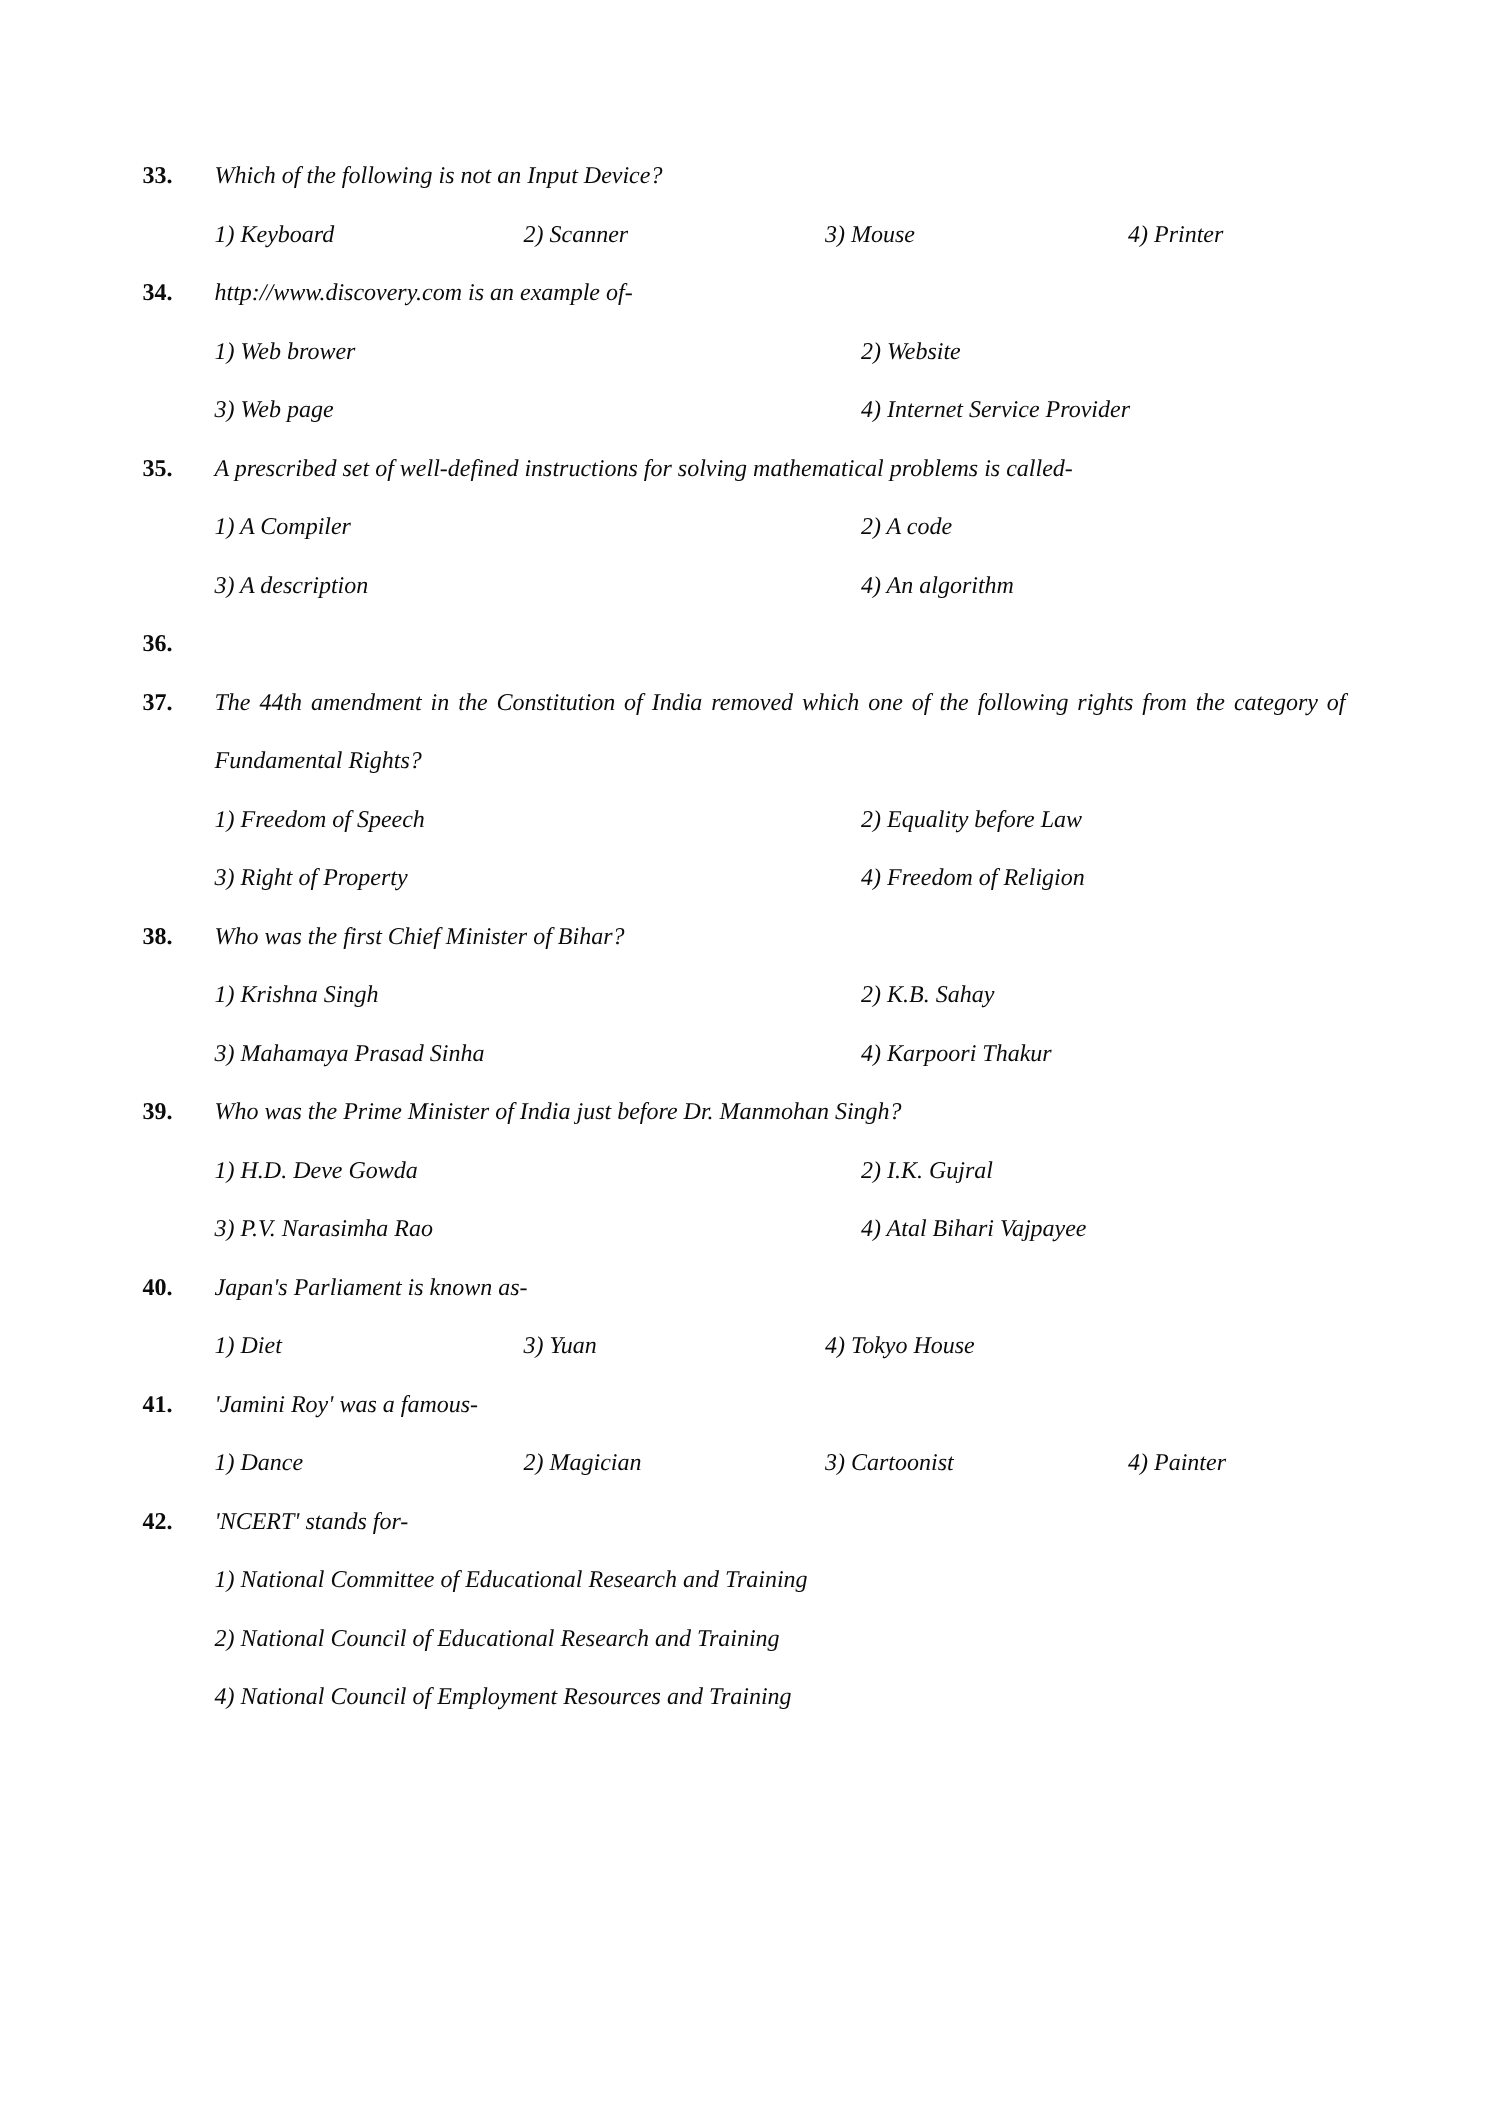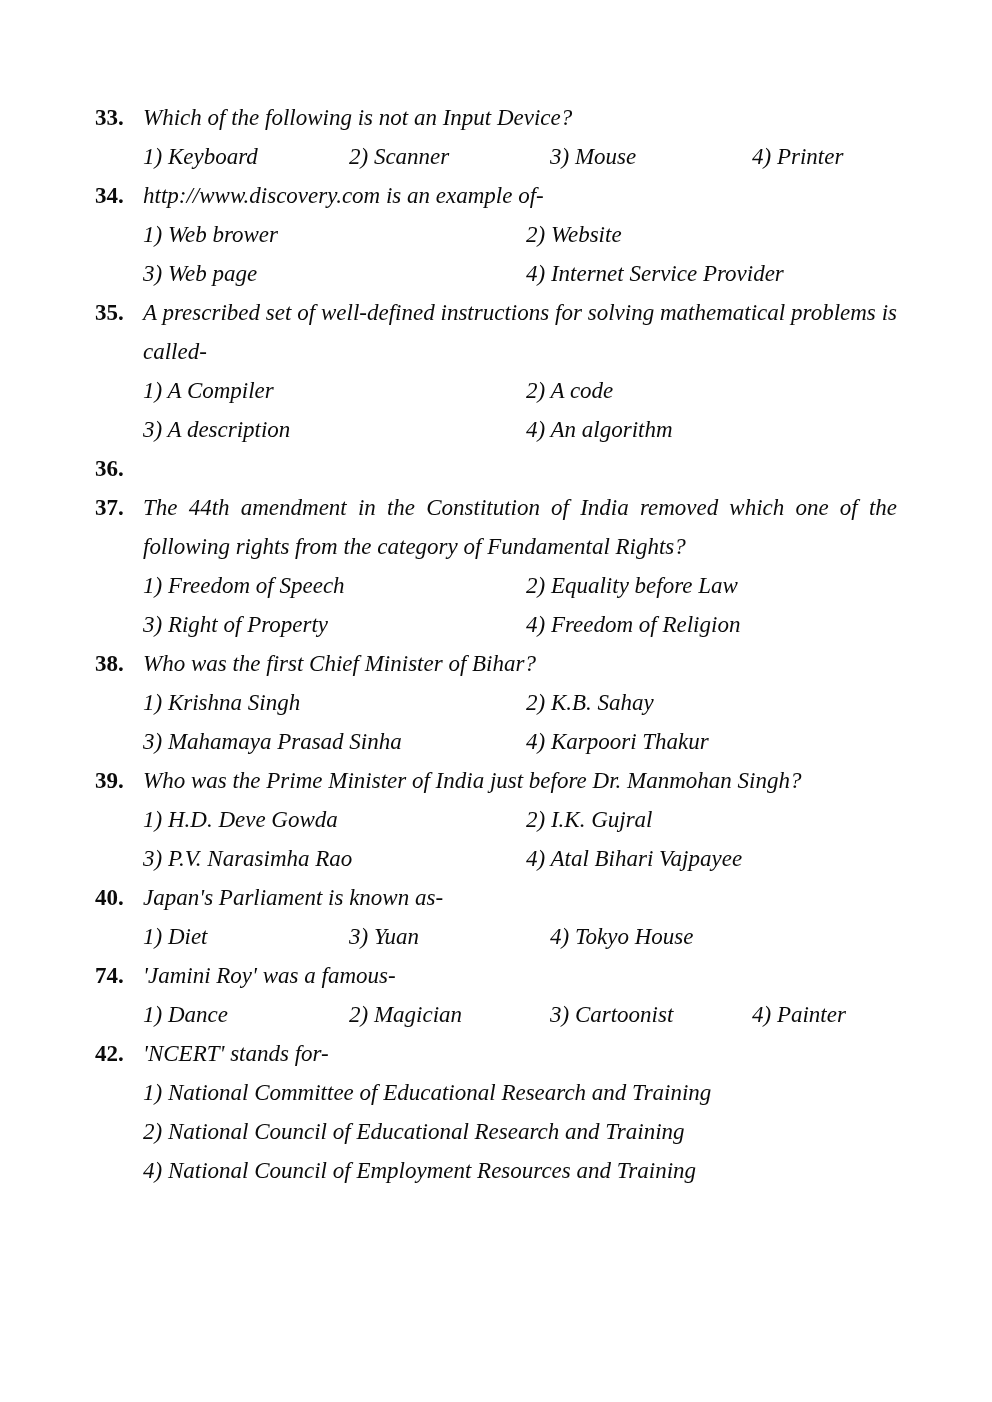--- a/index.html
+++ b/index.html
@@ -9,21 +9,21 @@
   }
   .page {
     position: relative;
     width: 992px;
     height: 1402px;
     box-sizing: border-box;
     padding: 98px 95px 0 95px;
     background: #ffffff;
     color: #0b0b0b;
     font-family: "Liberation Serif", "DejaVu Serif", serif;
-    font-size: 23px;
+    font-size: 16px;
     overflow: hidden;
   }
   .question {
     display: flex;
     align-items: flex-start;
   }
   .qnum {
     width: 48px;
     flex: 0 0 48px;
     font-weight: bold;
@@ -36,21 +36,21 @@
   }
   .qtext {
     text-align: justify;
     line-height: 39px;
   }
   .opts {
     display: grid;
     line-height: 39px;
   }
   .cols4 { grid-template-columns: 194px 189px 190px 1fr; gap: 12px; }
-  .cols2 { grid-template-columns: 383px 1fr; }
+  .cols2 { grid-template-columns: 383px 1fr; gap: 48px; }
   .cols1 { grid-template-columns: 1fr; }
   .opt { white-space: nowrap; }
 </style>
 </head>
 <body>
 
 <div class="page">
 
   <div class="question">
     <div class="qnum">33.</div>
@@ -152,21 +152,21 @@
       <div class="qtext">Japan's Parliament is known as-</div>
       <div class="opts cols4">
         <span class="opt">1) Diet</span>
         <span class="opt">3) Yuan</span>
         <span class="opt">4) Tokyo House</span>
       </div>
     </div>
   </div>
 
   <div class="question">
-    <div class="qnum">74.</div>
+    <div class="qnum">41.</div>
     <div class="qbody">
       <div class="qtext">'Jamini Roy' was a famous-</div>
       <div class="opts cols4">
         <span class="opt">1) Dance</span>
         <span class="opt">2) Magician</span>
         <span class="opt">3) Cartoonist</span>
         <span class="opt">4) Painter</span>
       </div>
     </div>
   </div>

